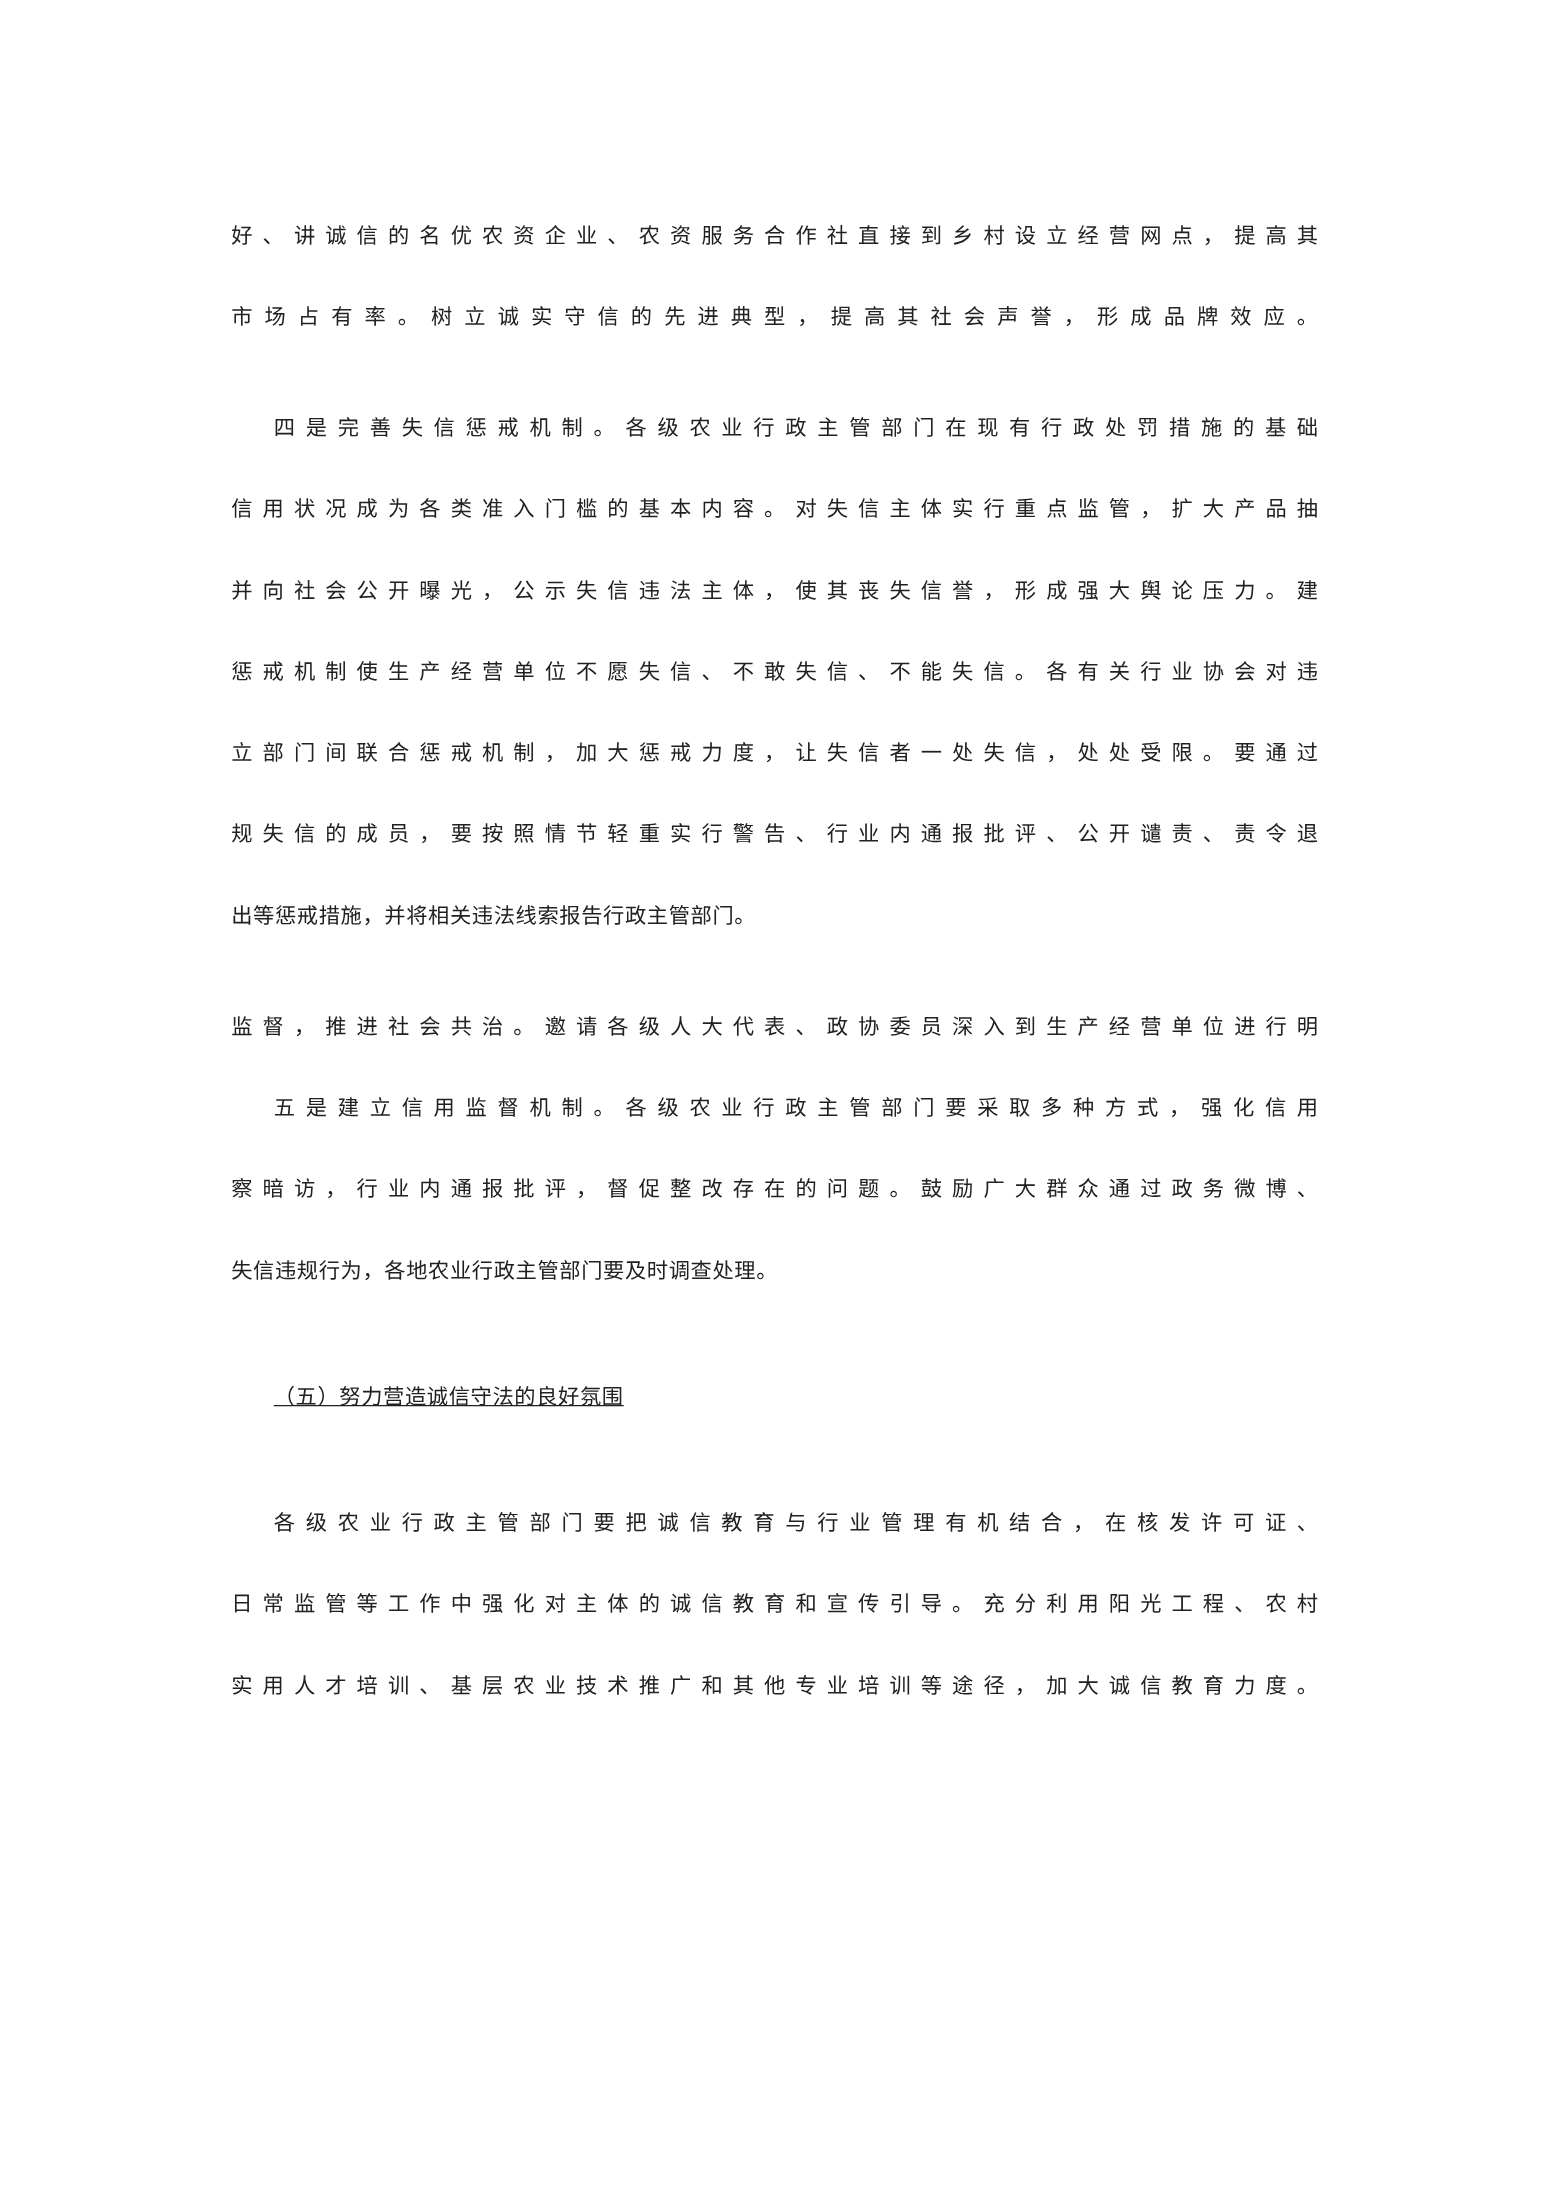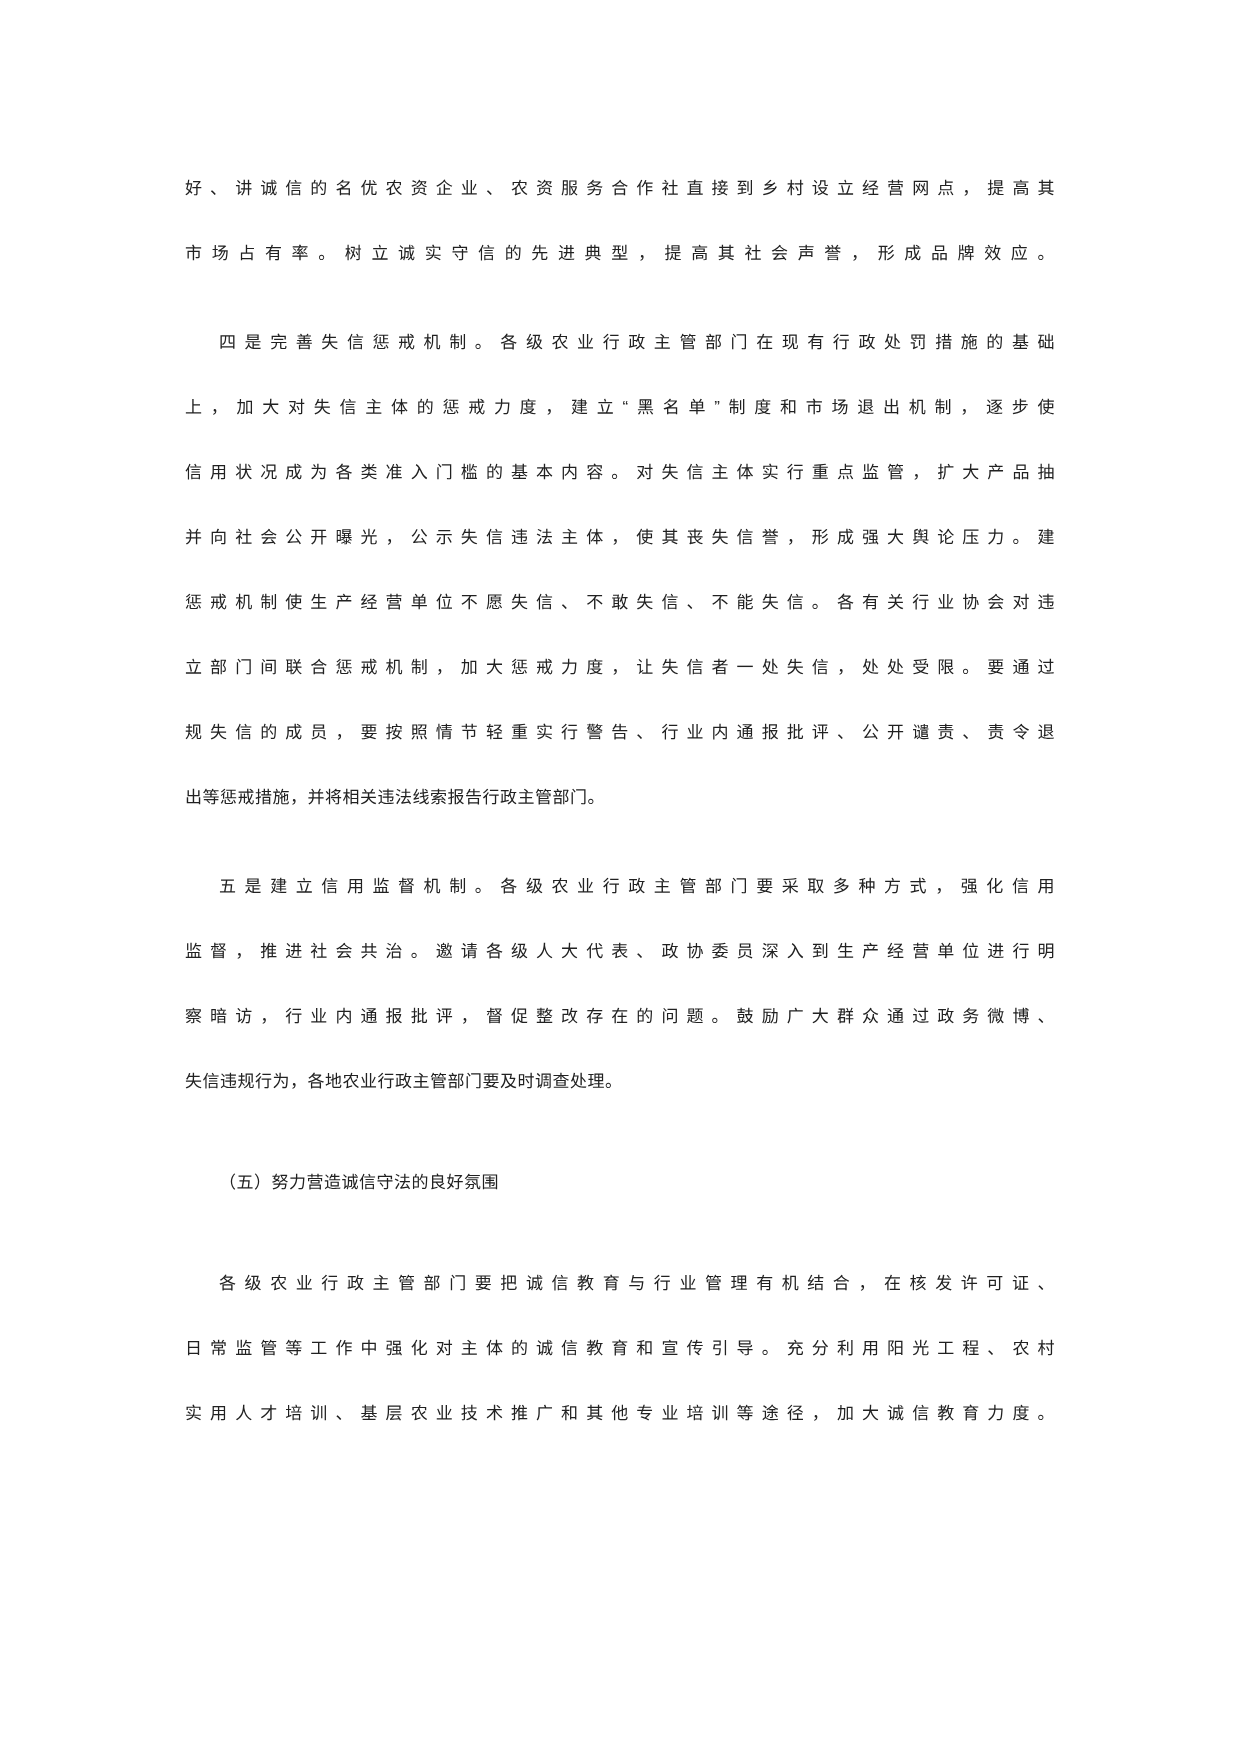--- a/index.html
+++ b/index.html
@@ -18,20 +18,21 @@
   }
   .content {
     padding: 156px 186px 0 185px;
   }
   .block {
     margin: 0 0 24px 0;
   }
   .block.heading {
     margin-top: 36px;
     margin-bottom: 36px;
+    text-decoration: underline;
   }
   .line {
     font-size: 17px;
     line-height: 65px;
     height: 65px;
     color: #212121;
     text-align: left;
     white-space: normal;
     letter-spacing: 0.5px;
   }
@@ -48,31 +49,30 @@
 <body>
 
 <div class="page">
   <div class="content" id="doc-content" style="color: rgb(33, 33, 33);">
       <div class="block para">
         <div class="line justify">好、讲诚信的名优农资企业、农资服务合作社直接到乡村设立经营网点，提高其</div>
         <div class="line justify">市场占有率。树立诚实守信的先进典型，提高其社会声誉，形成品牌效应。</div>
       </div>
       <div class="block para">
         <div class="line justify indent">四是完善失信惩戒机制。各级农业行政主管部门在现有行政处罚措施的基础</div>
-        <div class="line justify">上，加大对失信主体的惩戒力度，建立“黑名单”制度和市场退出机制，逐步使</div>
         <div class="line justify">信用状况成为各类准入门槛的基本内容。对失信主体实行重点监管，扩大产品抽</div>
         <div class="line justify">并向社会公开曝光，公示失信违法主体，使其丧失信誉，形成强大舆论压力。建</div>
         <div class="line justify">惩戒机制使生产经营单位不愿失信、不敢失信、不能失信。各有关行业协会对违</div>
         <div class="line justify">立部门间联合惩戒机制，加大惩戒力度，让失信者一处失信，处处受限。要通过</div>
         <div class="line justify">规失信的成员，要按照情节轻重实行警告、行业内通报批评、公开谴责、责令退</div>
         <div class="line">出等惩戒措施，并将相关违法线索报告行政主管部门。</div>
       </div>
       <div class="block para">
+        <div class="line justify">监督，推进社会共治。邀请各级人大代表、政协委员深入到生产经营单位进行明</div>
         <div class="line justify indent">五是建立信用监督机制。各级农业行政主管部门要采取多种方式，强化信用</div>
-        <div class="line justify">监督，推进社会共治。邀请各级人大代表、政协委员深入到生产经营单位进行明</div>
         <div class="line justify">察暗访，行业内通报批评，督促整改存在的问题。鼓励广大群众通过政务微博、</div>
         <div class="line">失信违规行为，各地农业行政主管部门要及时调查处理。</div>
       </div>
       <div class="block heading">
         <div class="line indent">（五）努力营造诚信守法的良好氛围</div>
       </div>
       <div class="block para">
         <div class="line justify indent">各级农业行政主管部门要把诚信教育与行业管理有机结合，在核发许可证、</div>
         <div class="line justify">日常监管等工作中强化对主体的诚信教育和宣传引导。充分利用阳光工程、农村</div>
         <div class="line justify">实用人才培训、基层农业技术推广和其他专业培训等途径，加大诚信教育力度。</div>

